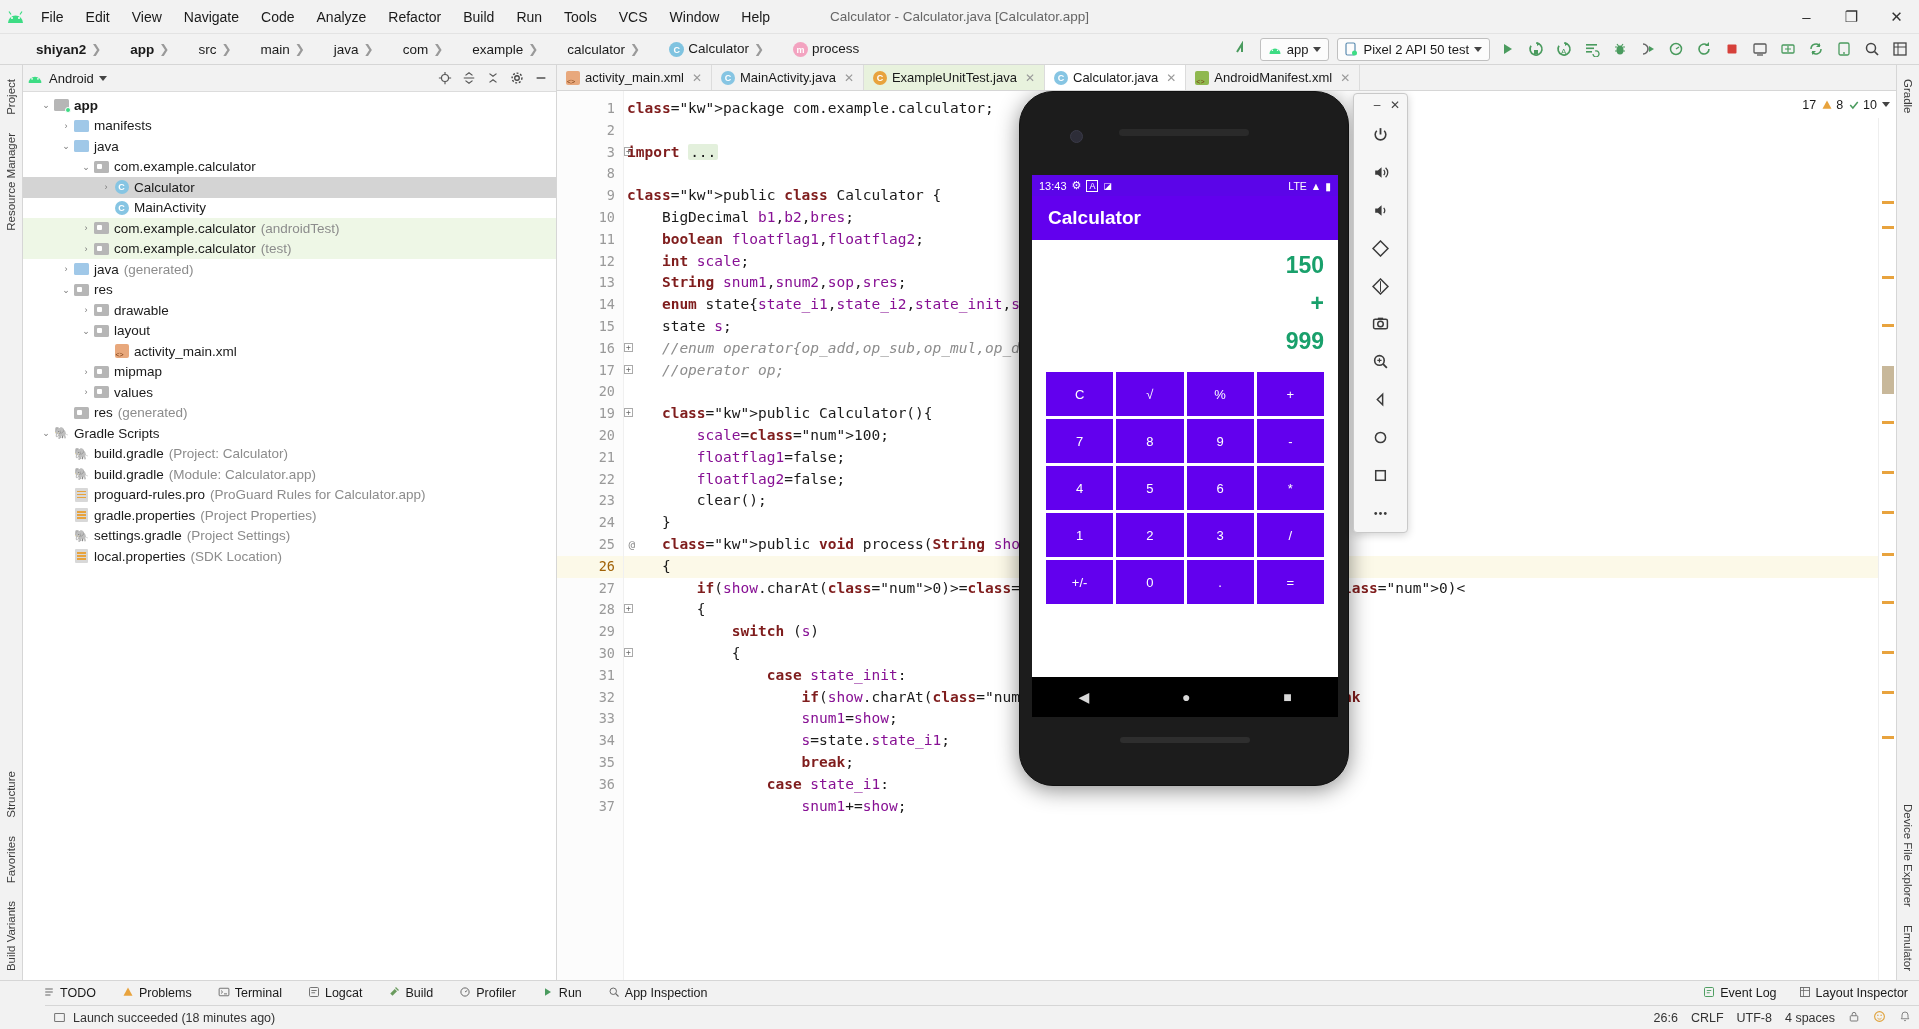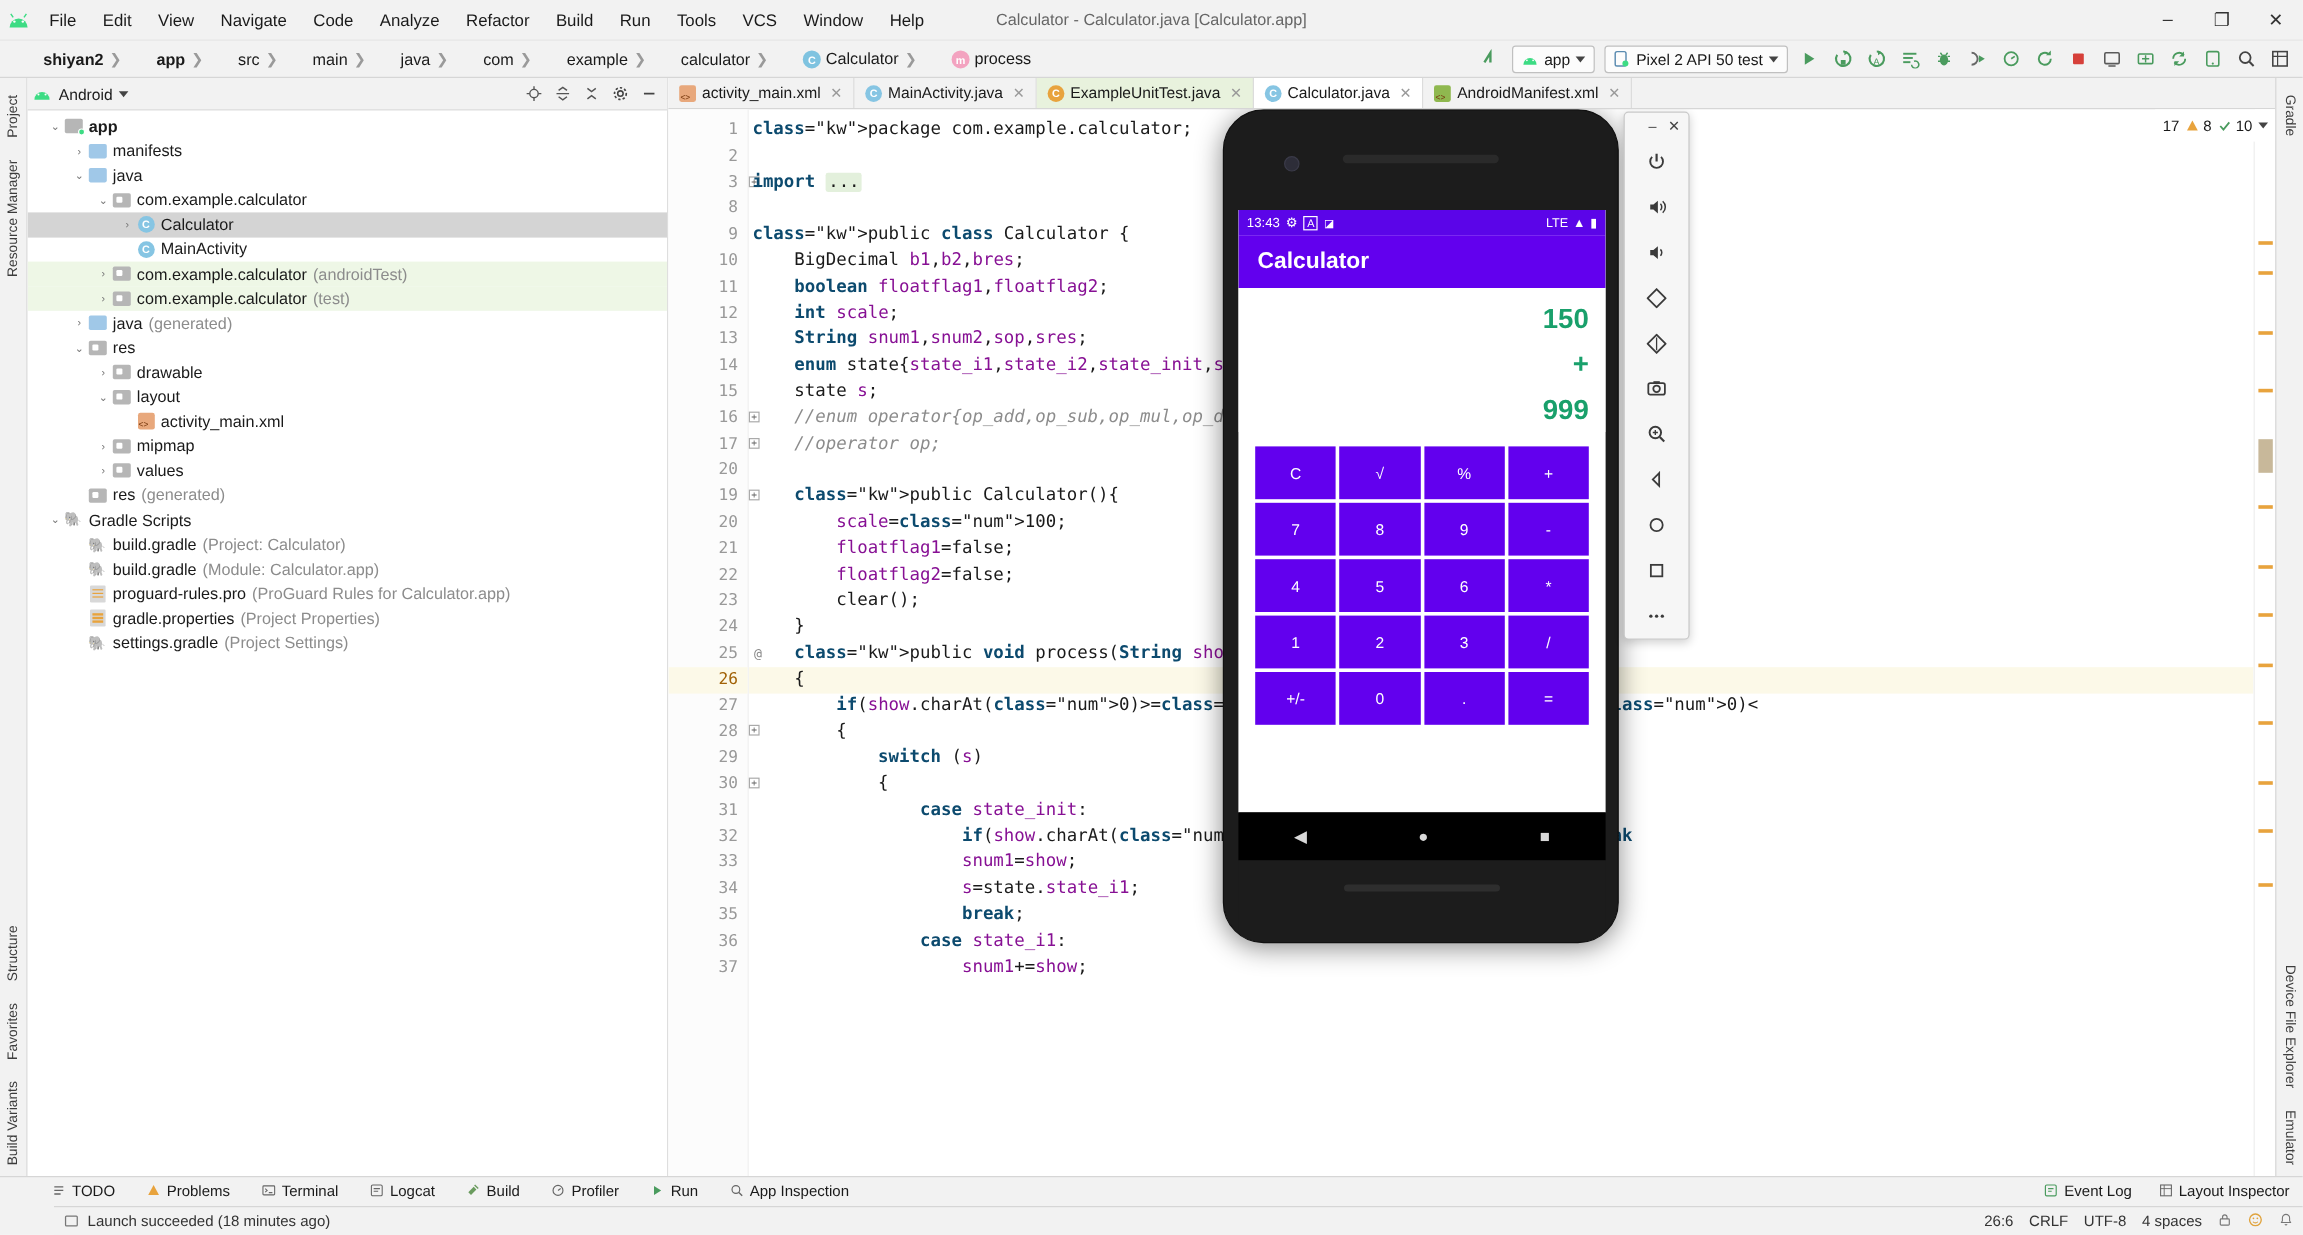--- a/index.html
+++ b/index.html
@@ -112,21 +112,21 @@
   .gline.cur { background:#fcf9e8; color:#a16207; }
   .gmark { position:absolute; right:-12px; color:#888; font-size:11px; }
   .fold { position:absolute; right:-10px; top:5px; width:9px;height:9px;border:1px solid #aaa;
           background:#fff; font-size:8px; line-height:7px; text-align:center; color:#666;}
   .code {
     flex:1; padding-top:7px; font-family:"DejaVu Sans Mono", monospace; font-size:14.5px;
     line-height:21.8px; white-space:pre; overflow:hidden; position:relative;
   }
   .cl { height:21.8px; padding-left:3px; }
   .cl.cur { background:#fcf9e8; }
-  .kw { color:#0c4a6e; font-weight:bold; }
+  .kw { color:#7f1d1d; font-weight:bold; }
   .cmt { color:#8c8c8c; font-style:italic; }
   .fld { color:#871094; }
   .fold-tag{ background:#e3f0dc; border-radius:2px; padding:0 2px;}
 
   
   .analysis { width:18px; background:#fff; flex:none; position:relative; border-left:1px solid #eee;}
   .amark { position:absolute; right:2px; width:12px; height:3px; }
 
   .inspect-hdr {
     position:absolute; right:0; top:0; height:27px; display:flex; align-items:center; gap:5px;
@@ -609,20 +609,29 @@
             <span class="tdim">(Project Properties)</span>
           </div>
           <div class="trow">
             <span style="width:36px;flex:none"></span>
             <span class="arrow"></span>
             <span class="ticon">
               <span class="gradle-ico">🐘</span>
             </span>
             <span class="tlabel">settings.gradle</span>
             <span class="tdim">(Project Settings)</span>
+          </div>
+          <div class="trow">
+            <span style="width:36px;flex:none"></span>
+            <span class="arrow"></span>
+            <span class="ticon">
+              <span class="props-ico"></span>
+            </span>
+            <span class="tlabel">local.properties</span>
+            <span class="tdim">(SDK Location)</span>
           </div>
         </div>
     </div>
 
     <div class="editorwrap">
       <div class="tabbar" id="tabbar">
           <div class="etab ">
             <span class="xml-ico"></span>
             <span>activity_main.xml</span>
             <span class="x">✕</span>

